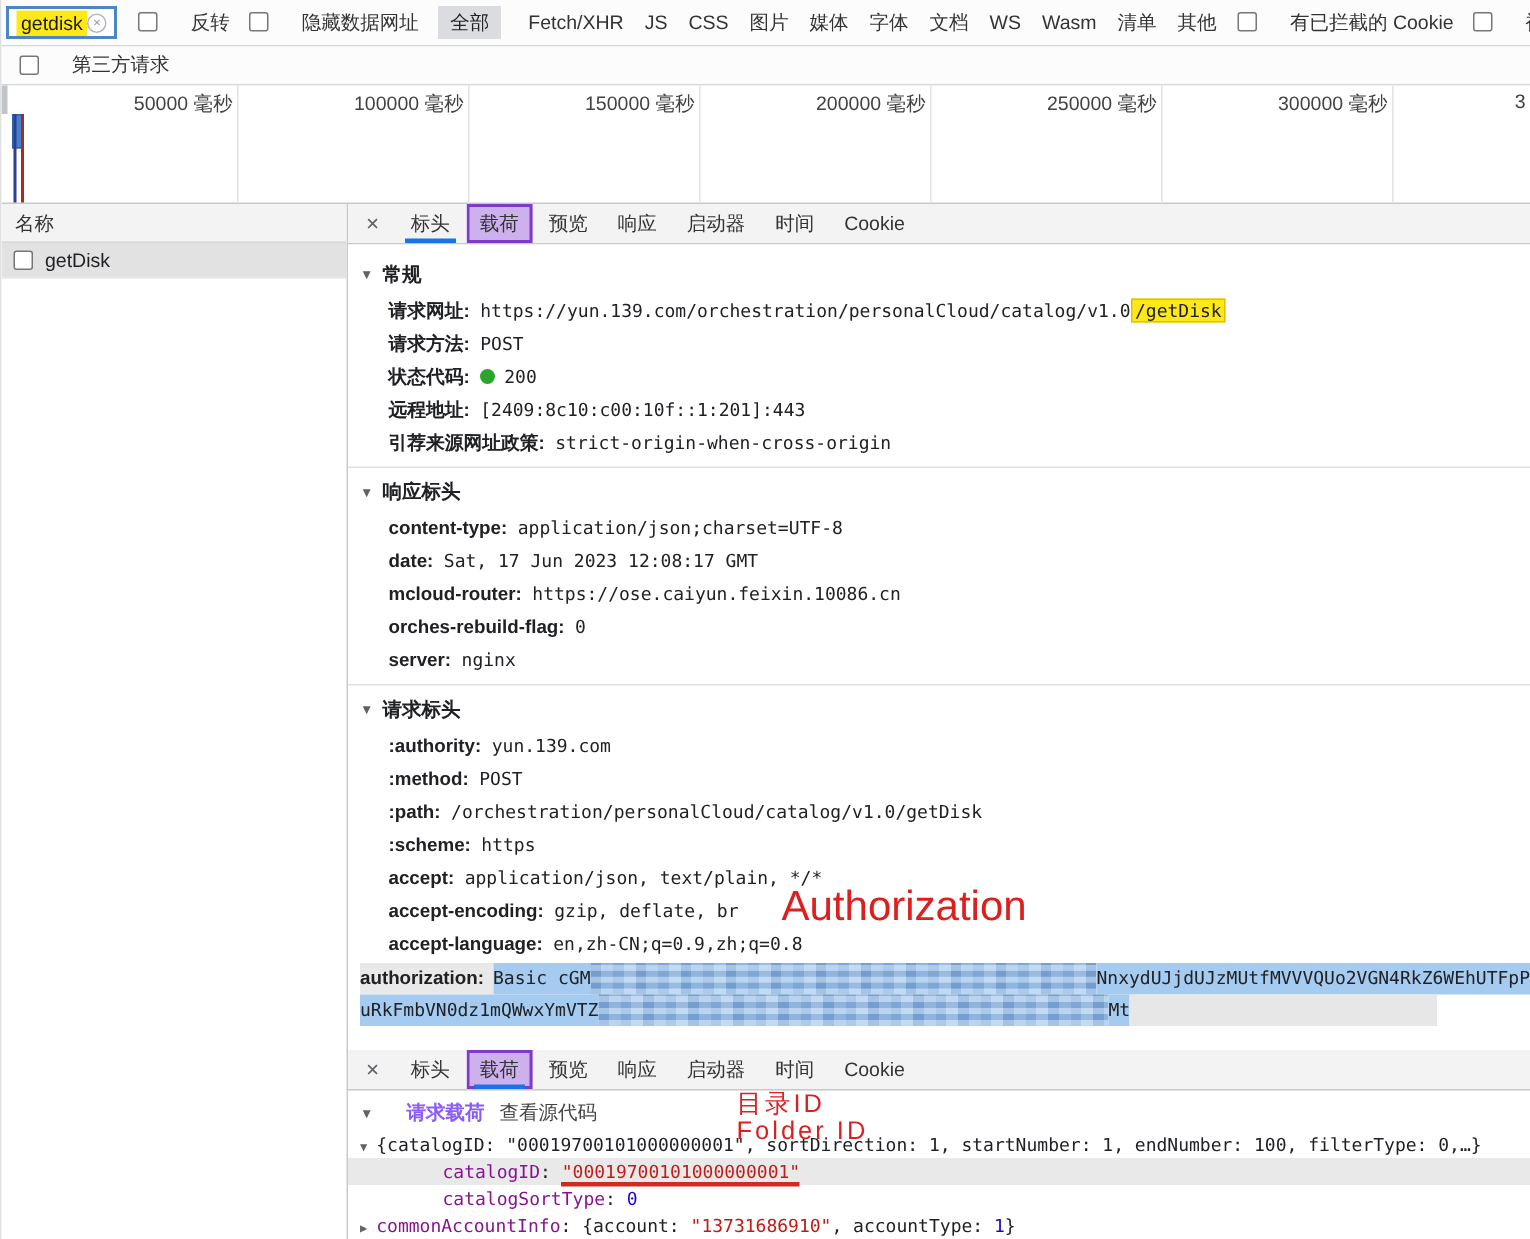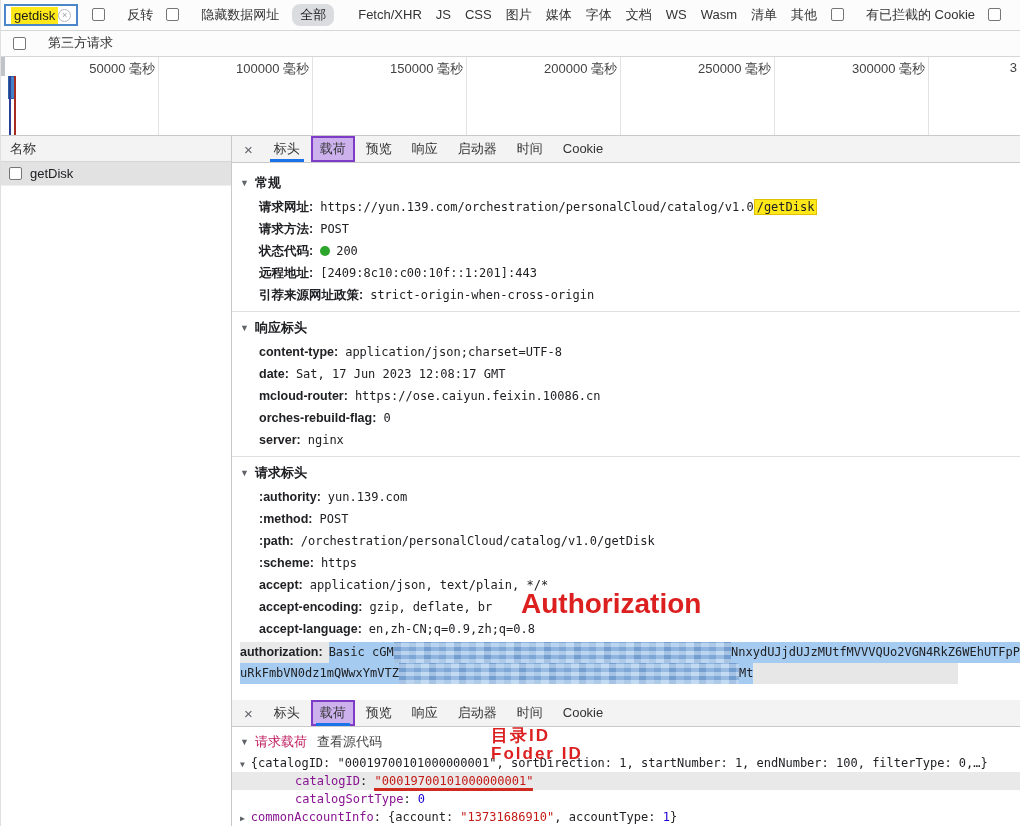--- a/index.html
+++ b/index.html
@@ -17,21 +17,21 @@
   .filter-box { width: 168px; height: 22px; border: 2px solid #4a86c8; background: #fff;
                 display: flex; align-items: center; padding: 0 5px; margin-right: 14px; }
   .filter-text { background: var(--hl-yellow); padding: 1px 3px; font-size: 13px; color: #1a1a1a; }
   .filter-clear { margin-left: auto; width: 13px; height: 13px; border: 1px solid #b6b9bd;
                   border-radius: 50%; color: #9aa0a6; font-size: 9px; line-height: 11px;
                   text-align: center; }
   .cb-wrap { display: inline-flex; align-items: center; margin-right: 13px; color: #333; gap: 16px; }
   .cb { width: 13px; height: 13px; border: 1px solid #767676; border-radius: 2px;
         background: #fff; margin-right: 6px; flex: none; }
   .chip { color: #333; margin-right: 14px; }
-  .chip-all { background: #dadce0; border-radius: 8px; padding: 2px 8px; margin-right: 12px; color: #222; }
+  .chip-all { background: #dadce0; border-radius: 0; padding: 2px 8px; margin-right: 6px; color: #222; }
   .vsep { width: 1px; height: 17px; background: #ccc; margin: 0 10px 0 2px; }
   
   .timeline { position: relative; height: 79px; border-bottom: 1px solid #c9c9c9;
               display: flex; background: #fff; }
   .tl-cell { border-right: 1px solid #e3e3e3; position: relative; }
   .tl-label { position: absolute; right: 3px; top: 3px; color: #424242; font-size: 13px; }
   .tl-thumb { position: absolute; left: 0; top: 0; width: 4px; height: 19px; background: #c0c4c9; }
   .tl-bar  { position: absolute; left: 7px; top: 19px; width: 8px; height: 23px;
              background: #4381c9; border: 1px solid #2c62a8; }
   .tl-line-blue { position: absolute; left: 8px; top: 19px; width: 2px; height: 59px; background: #2c3f94; }
@@ -73,30 +73,30 @@
   .auth-label { font-weight: bold; font-family: "Liberation Sans", sans-serif; font-size: 12.5px;
                 background: #e9e9e9; padding-right: 6px; flex: none; }
   .sel { background: var(--sel-blue); }
   .redacted { background:
       repeating-linear-gradient(0deg, rgba(255,255,255,.3) 0 4px, rgba(40,80,140,.12) 4px 8px),
       repeating-linear-gradient(90deg, #7fa9d9 0 7px, #9dc2ea 7px 15px, #8bb3e0 15px 22px, #a9caee 22px 30px); }
   .grow { flex: 1; }
   .w340 { width: 340px; flex: none; }
   .gray-tail { background: #e7e7e7; width: 205px; flex: none; }
   
-  .anno-red { position: absolute; color: var(--anno-red); font-weight: bold; z-index: 5;
+  .anno-red { position: absolute; color: var(--anno-red); font-weight: normal; z-index: 5;
               pointer-events: none; font-family: "Liberation Sans", sans-serif; }
   .anno-auth { left: 289px; top: 452px; font-size: 28px; }
   .anno-dir  { left: 259px; top: 24px; font-size: 17px; letter-spacing: 2px; }
   .anno-folder { left: 259px; top: 44px; font-size: 17px; letter-spacing: 2px; }
   
   .bottom-panel { flex: none; height: 127px; position: relative; background: #fff; }
   .payload-content { padding-top: 2px; }
   .pl-header { height: 25px; display: flex; align-items: center; padding-left: 8px; }
-  .pl-title { font-weight: normal; color: #be185d; }
+  .pl-title { font-weight: bold; color: #8b5cf6; margin-left: 16px; }
   .pl-viewsource { margin-left: 10px; color: #454545; }
   .j-row { height: 18px; line-height: 18px; white-space: nowrap;
            font-family: "DejaVu Sans Mono", monospace; font-size: 12px; color: #202124; }
   .j-row .tri { font-size: 8px; }
   .j-ind0 { padding-left: 8px; }
   .j-ind1 { padding-left: 63px; }
   .j-hl { background: #e9e9e9; }
   .j-key { color: var(--json-key); }
   .j-str { color: var(--json-str); }
   .j-num { color: var(--json-num); }

